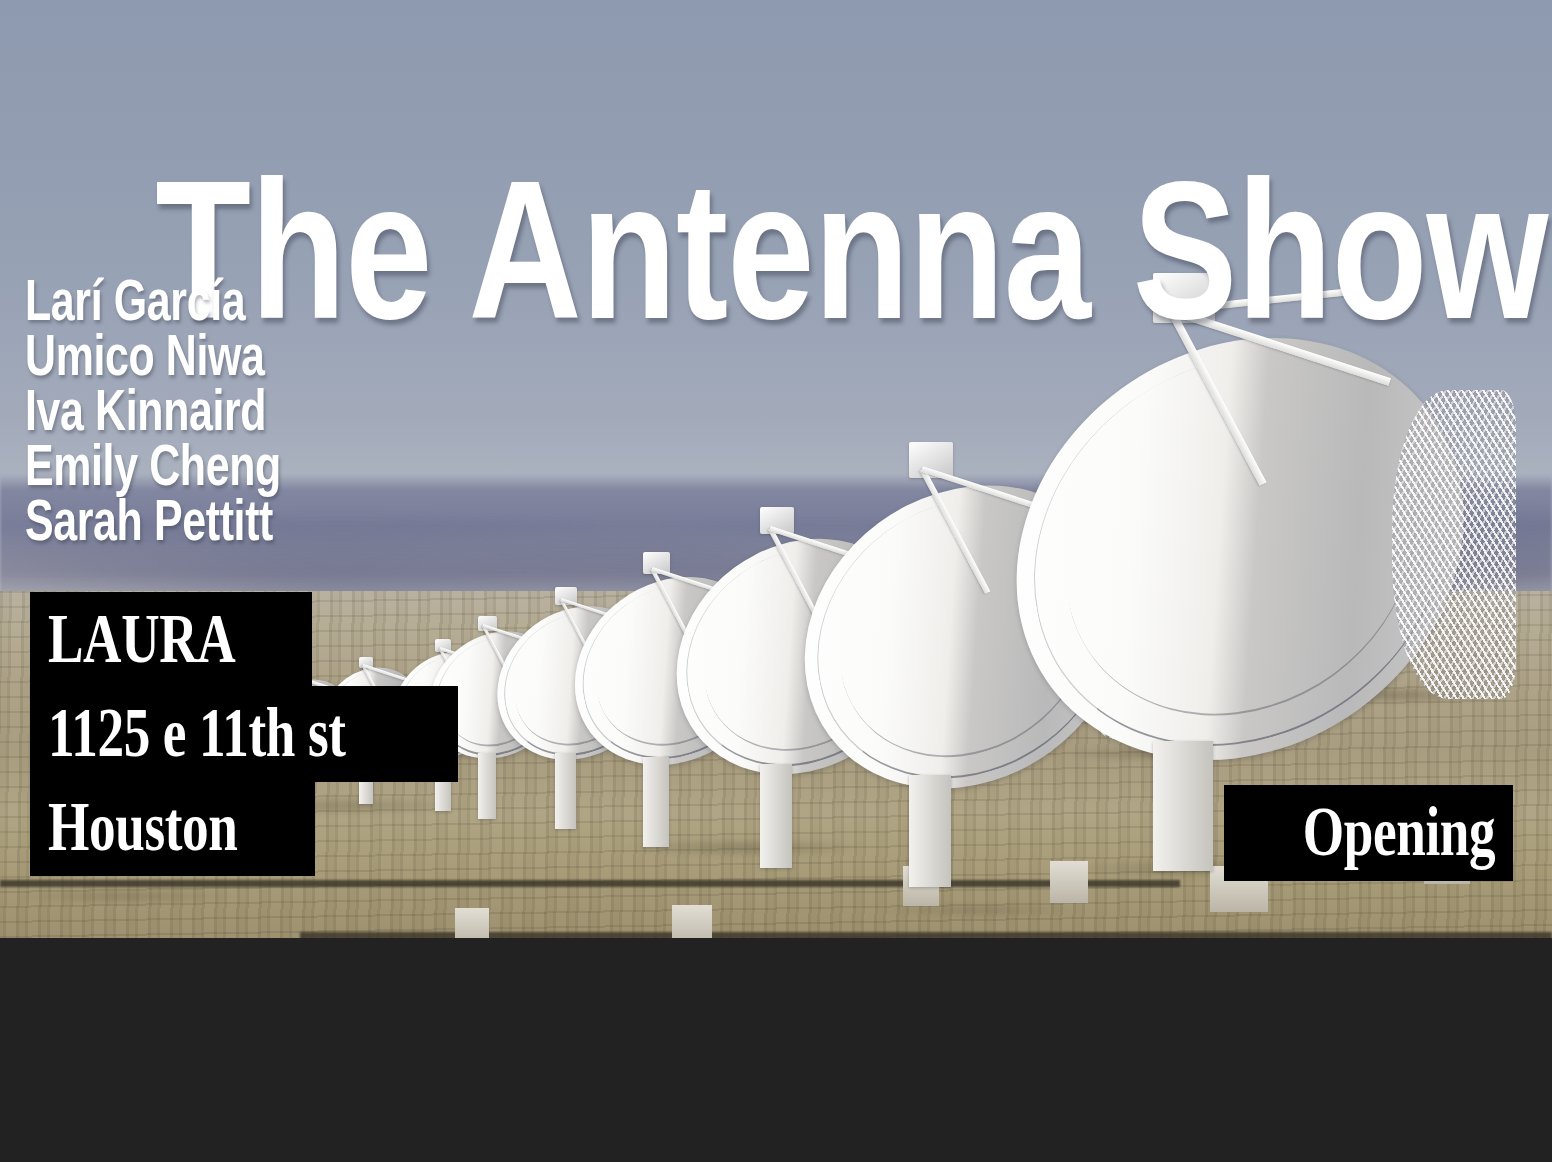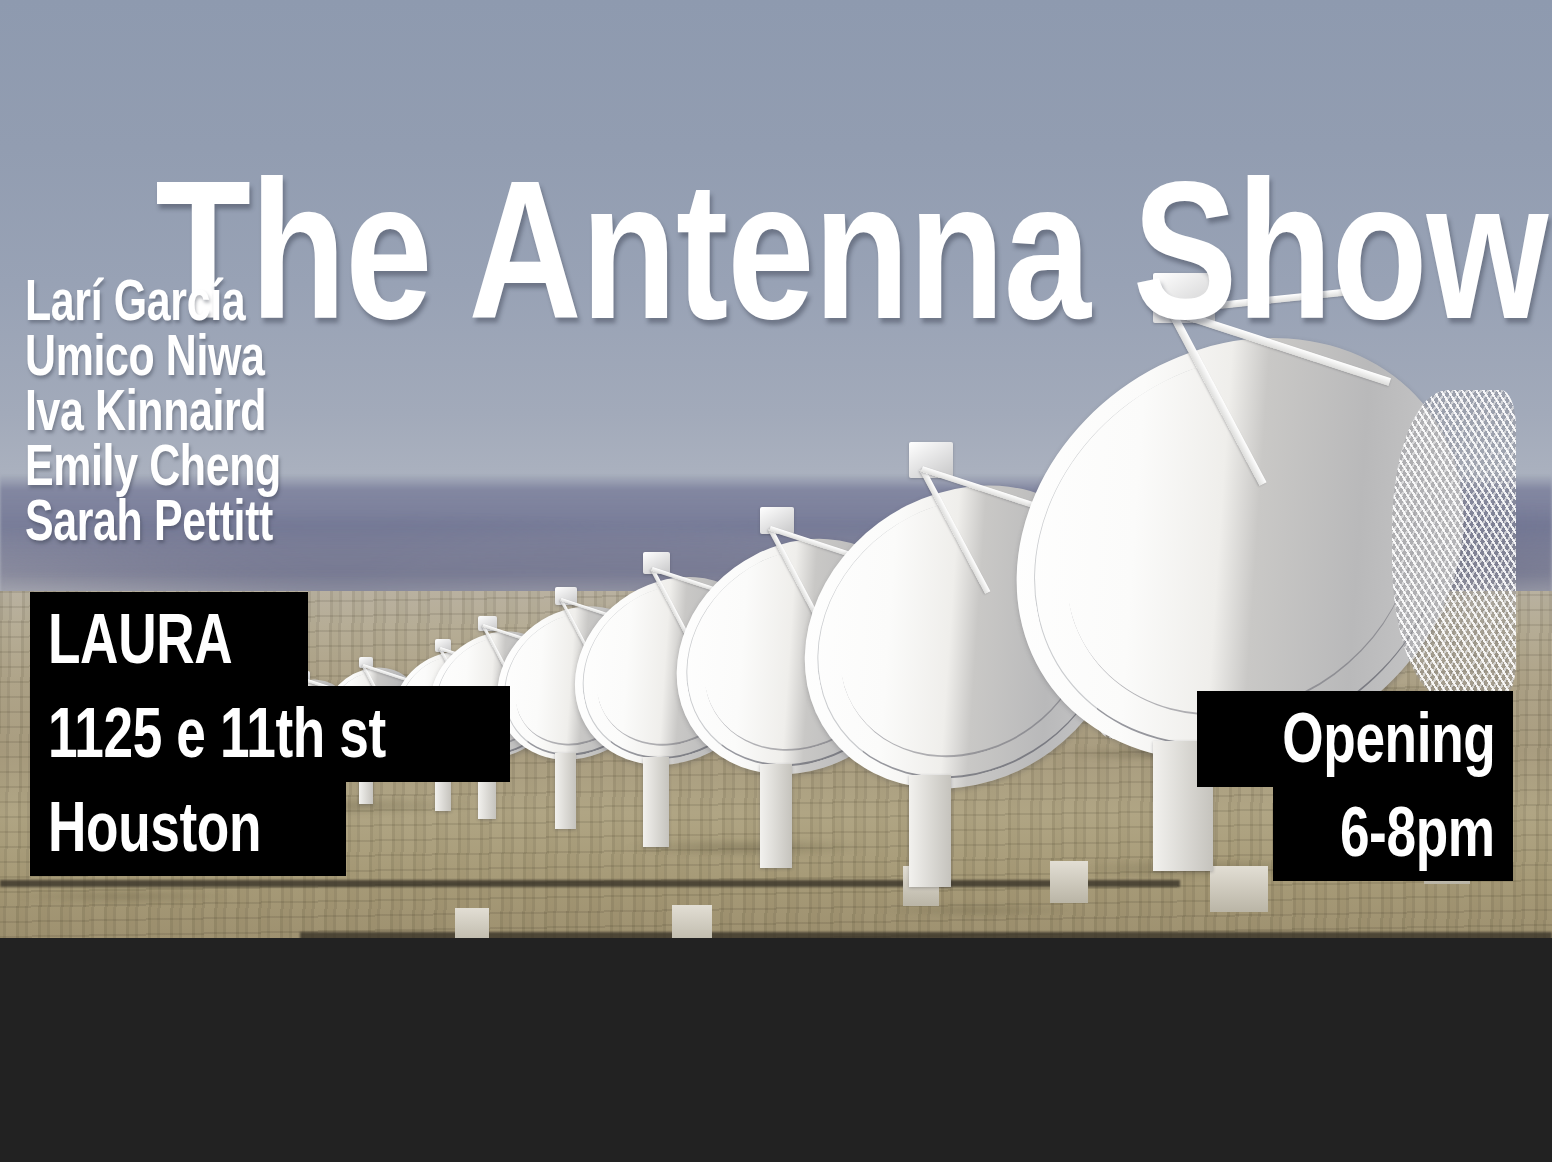--- a/index.html
+++ b/index.html
@@ -179,21 +179,21 @@
     position:absolute; left:25px; top:272px;
     color:#ffffff;
     font-weight:700;
     font-size:58px;
     line-height:55px;
     letter-spacing:-0.5px;
     text-shadow: 2px 3px 4px rgba(40,45,60,.35);
   }
   .artists .aline { display:block; transform: scaleX(.74); transform-origin: 0 50%; white-space:nowrap; }
 
-  .infoblock { position:absolute; }
+  .infoblock { position:absolute;font-family:Liberation Serif, serif; }
   .infoblock .iline {
     display:table;
     background:#000000;
     color:#ffffff;
     font-weight:700;
     font-size:70px;
     line-height:1;
     padding:12px 18px 14px 18px;
     white-space:nowrap;
     letter-spacing:-0.5px;
@@ -384,18 +384,15 @@
       </div>
     <div class="iline">
         <span>Houston</span>
       </div>
   </div>
 
   <div class="infoblock" id="opening-block">
     <div class="iline">
         <span>Opening</span>
       </div>
-    <div class="iline">
-        <span>6-8pm</span>
-      </div>
   </div>
 
 </div>
 
 </body></html>

